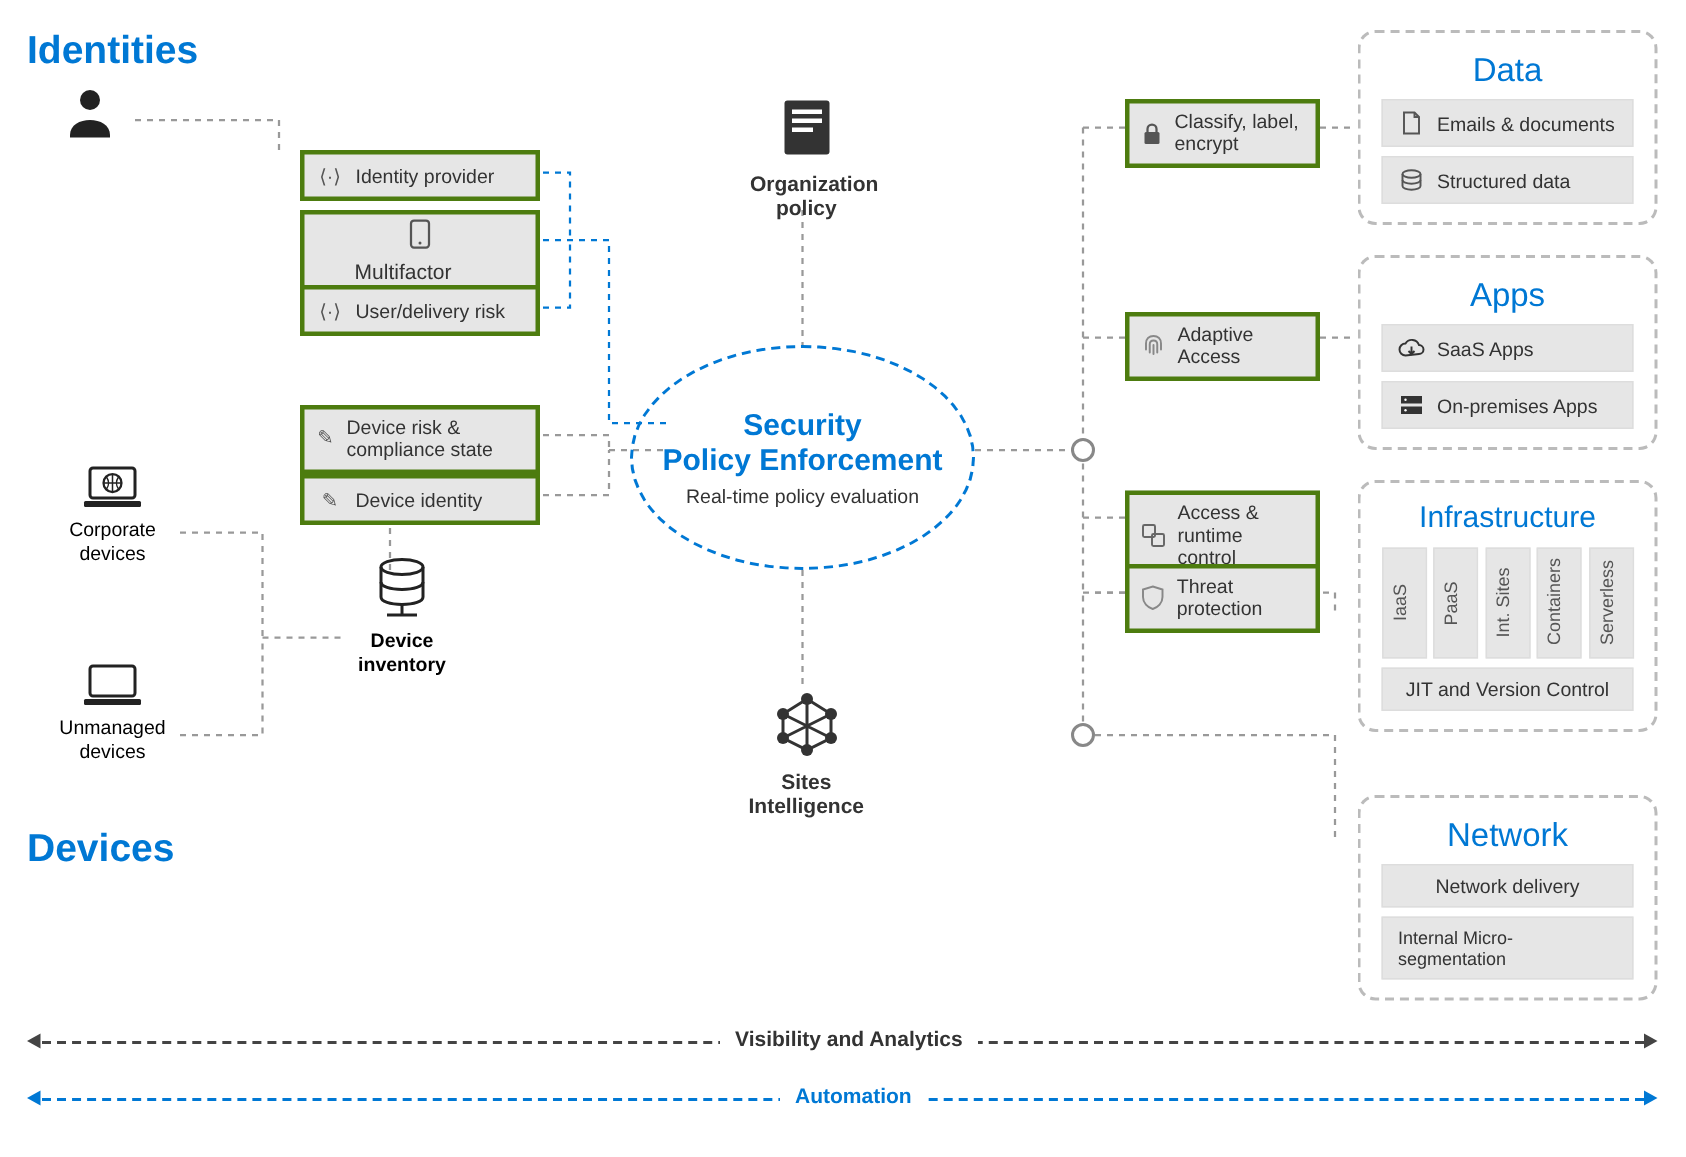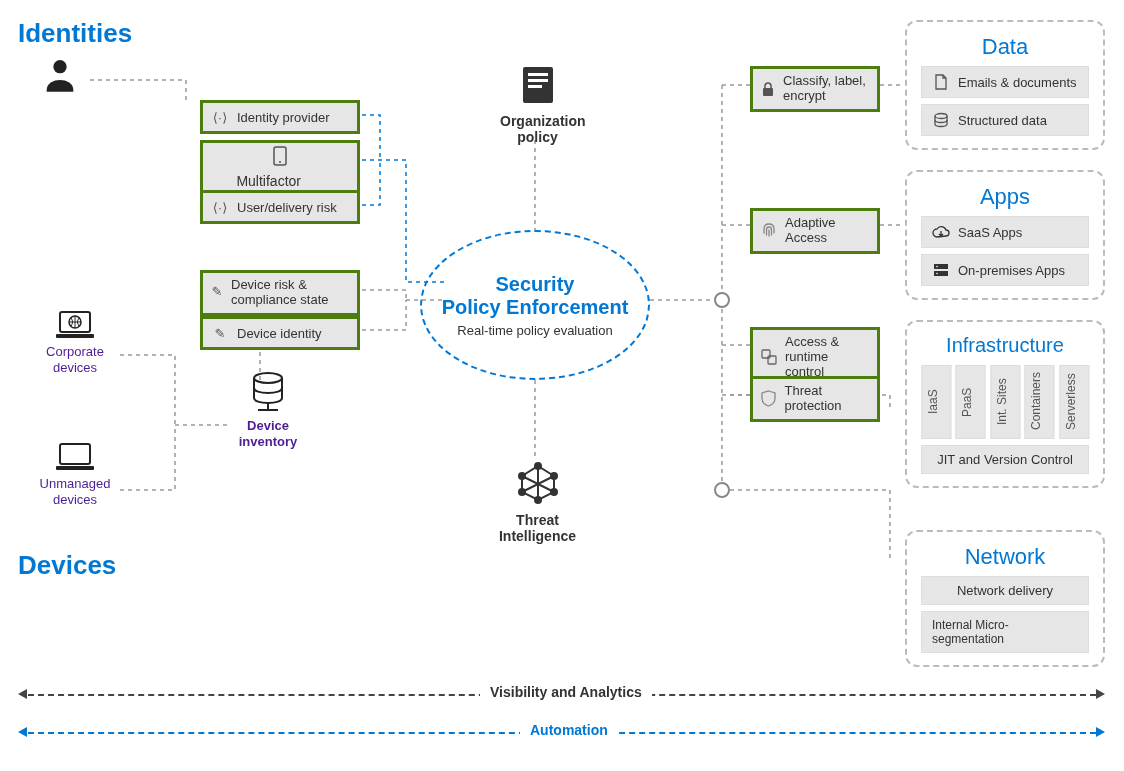--- a/index.html
+++ b/index.html
@@ -25,21 +25,21 @@
 .arrow-left{border-width:5px 9px 5px 0;border-color:transparent #444 transparent transparent;}
 .arrow-right{border-width:5px 0 5px 9px;border-color:transparent transparent transparent #444;}
 .arrow-left-b{border-width:5px 9px 5px 0;border-color:transparent #0078d4 transparent transparent;}
 .arrow-right-b{border-width:5px 0 5px 9px;border-color:transparent transparent transparent #0078d4;}
 .span-label{position:absolute;background:#fff;padding:0 10px;font-size:14px;color:#333;font-weight:600;}
 .span-label-blue{color:#0078d4;}
 .svg-stage{position:absolute;left:0;top:0;width:1124px;height:771px;pointer-events:none;}
 .dline{stroke:#999;stroke-width:1.5;stroke-dasharray:4 4;fill:none;}
 .dline-blue{stroke:#0078d4;stroke-width:1.5;stroke-dasharray:4 4;fill:none;}
 .node-circle{fill:#fff;stroke:#888;stroke-width:2;}
-.iconlabel{font-size:13px;color:#4c1d95;text-align:center;line-height:1.2;}
+.iconlabel{font-size:13px;color:#000000;text-align:center;line-height:1.2;}
 svg{overflow:visible;}
 </style>
 </head>
 <body>
 
 <div class="diagram">
 
 <svg class="svg-stage">
 
   <path class="dline" d="M90 80 L186 80 L186 101"></path>
@@ -172,21 +172,21 @@
 <div class="abs" style="left:495px;top:460px;text-align:center;width:85px;">
   <svg width="44" height="44" viewBox="0 0 44 44">
     <circle cx="22" cy="6" r="4" fill="#333"></circle>
         <circle cx="38" cy="16" r="4" fill="#333"></circle>
         <circle cx="38" cy="32" r="4" fill="#333"></circle>
         <circle cx="22" cy="40" r="4" fill="#333"></circle>
         <circle cx="6" cy="32" r="4" fill="#333"></circle>
         <circle cx="6" cy="16" r="4" fill="#333"></circle>
     <path d="M22 6L38 16L38 32L22 40L6 32L6 16z M22 6L22 40 M6 16L38 32 M38 16L6 32" stroke="#333" stroke-width="2" fill="none"></path>
   </svg>
-  <div class="caption caption-bold" style="margin-top:4px;">Threat Intelligence</div>
+  <div class="caption caption-bold" style="margin-top:4px;">Sites Intelligence</div>
 </div>
 
 <div class="abs pill pill-mid" style="left:750px;top:66px;line-height:1.15;">
   <span class="pill-icon">
         <svg width="14" height="16" viewBox="0 0 14 16">
           <rect x="2" y="7" width="10" height="8" rx="1" fill="#555"></rect>
           <path d="M4 7V5a3 3 0 016 0v2" fill="none" stroke="#555" stroke-width="1.5"></path>
         </svg>
       </span>
   <span>Classify, label, encrypt</span>

